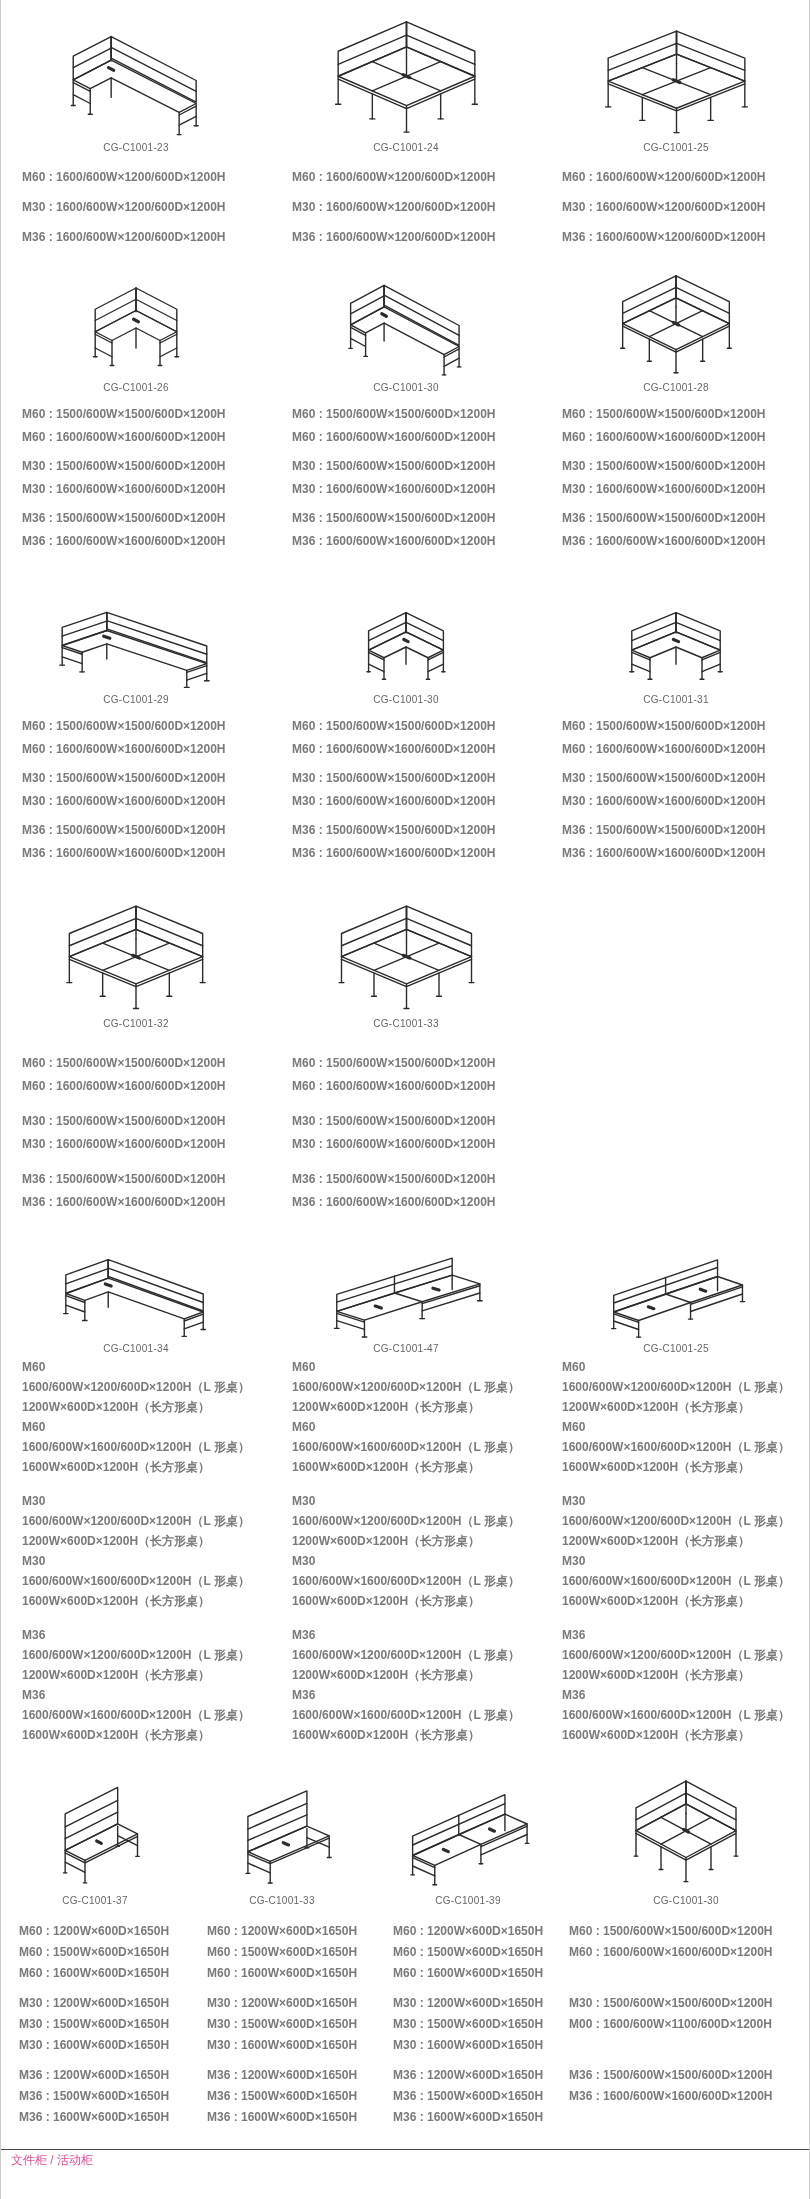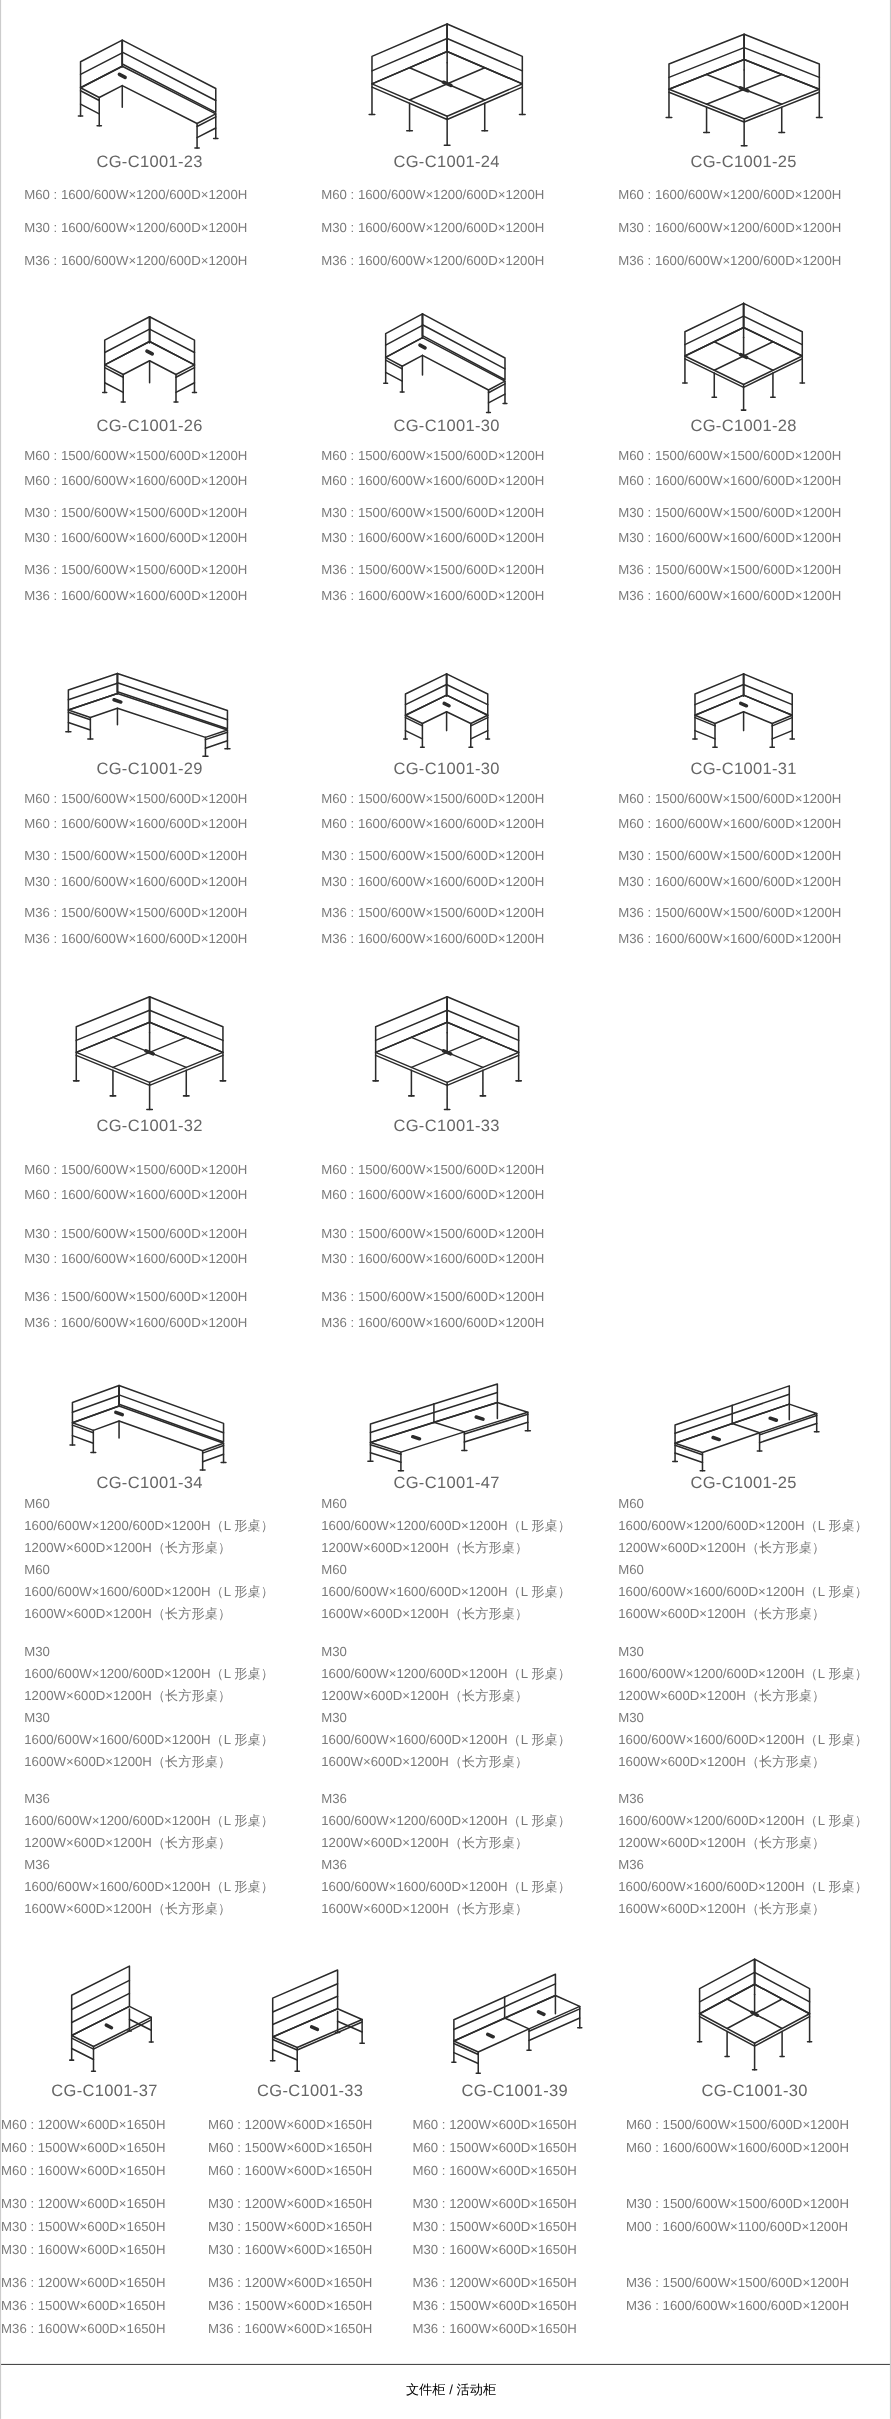--- a/index.html
+++ b/index.html
@@ -26,44 +26,44 @@
   figure.col{margin:0;padding:0;}
   .art{display:flex;align-items:flex-end;justify-content:center;}
   .row-1 .art{height:128px}
   .row-2 .art{height:120px}
   .row-3 .art{height:90px}
   .row-4 .art{height:126px}
   .row-5 .art{height:95px}
   .row-6 .art{height:118px}
   .caption{
     margin-top:2px;height:16px;line-height:16px;
-    font-size:15px;color:#666666;text-align:center;letter-spacing:.3px;
+    font-size:10px;color:#666666;text-align:center;letter-spacing:.3px;
   }
   .row-6 .caption{margin-top:6px}
-  .specs{margin:0;}
+  .specs{margin:0;font-weight:bold;}
   .row[data-grid="3"] .specs{padding-left:21px}
-  .row[data-grid="4"] .col:nth-child(-n+3) .specs{}
+  .row[data-grid="4"] .col:nth-child(-n+3) .specs{padding-left:18px}
   .row[data-grid="4"] .col:nth-child(4) .specs{padding-left:8px}
   .row-1 .specs{margin-top:6px}
   .row-2 .specs,.row-3 .specs{margin-top:7px}
   .row-4 .specs{margin-top:20px}
   .row-5 .specs{}
   .row-6 .specs{margin-top:12px}
   .spec-line{margin:0;font-size:12px;color:#7a7a7a;white-space:nowrap;}
   .row-1 .spec-line{line-height:30px}
   .row-2 .spec-line,.row-3 .spec-line{line-height:22.5px}
   .row-4 .spec-line{line-height:23px}
   .row-5 .spec-line{line-height:20px}
   .row-6 .spec-line{line-height:21px}
   .row-2 .spec-group,.row-3 .spec-group{margin-bottom:7px}
   .row-4 .spec-group{margin-bottom:12px}
   .row-5 .spec-group{margin-bottom:14px}
   .row-6 .spec-group{height:63px;margin-bottom:9px;overflow:visible}
   .divider{margin-top:12px;height:0;border-top:1px solid #4a4a4a;width:100%;}
-  .footer{margin-top:14px;margin-left:10px;font-size:12px;line-height:16px;color:#000000;text-align:center;}
+  .footer{margin-top:2px;margin-left:10px;font-size:12px;line-height:16px;color:#ec4899;}
   .art svg path{fill:none;stroke:#2b2b2b;stroke-width:1.4;stroke-linejoin:round;stroke-linecap:round;vector-effect:non-scaling-stroke;}
   .art svg path.thick{stroke-width:3.2;}
 </style>
 </head>
 <body>
 
 <main id="catalog">
     <div class="row row-1" data-grid="3">
       <figure class="col product">
     <div class="art">

